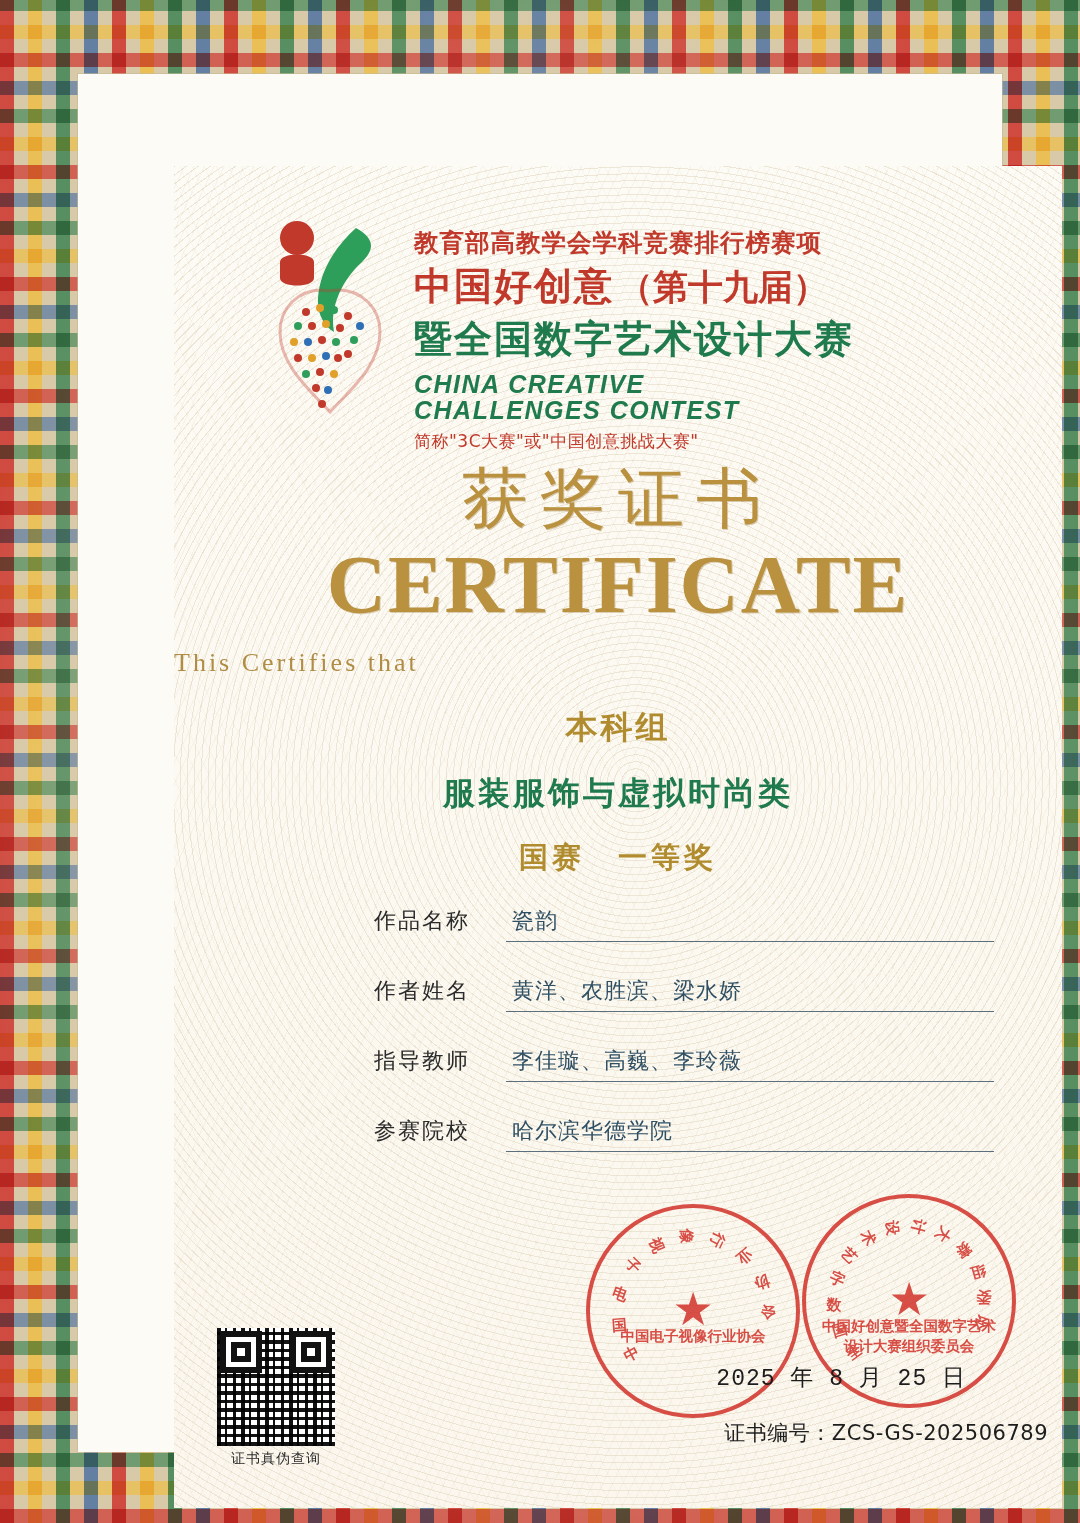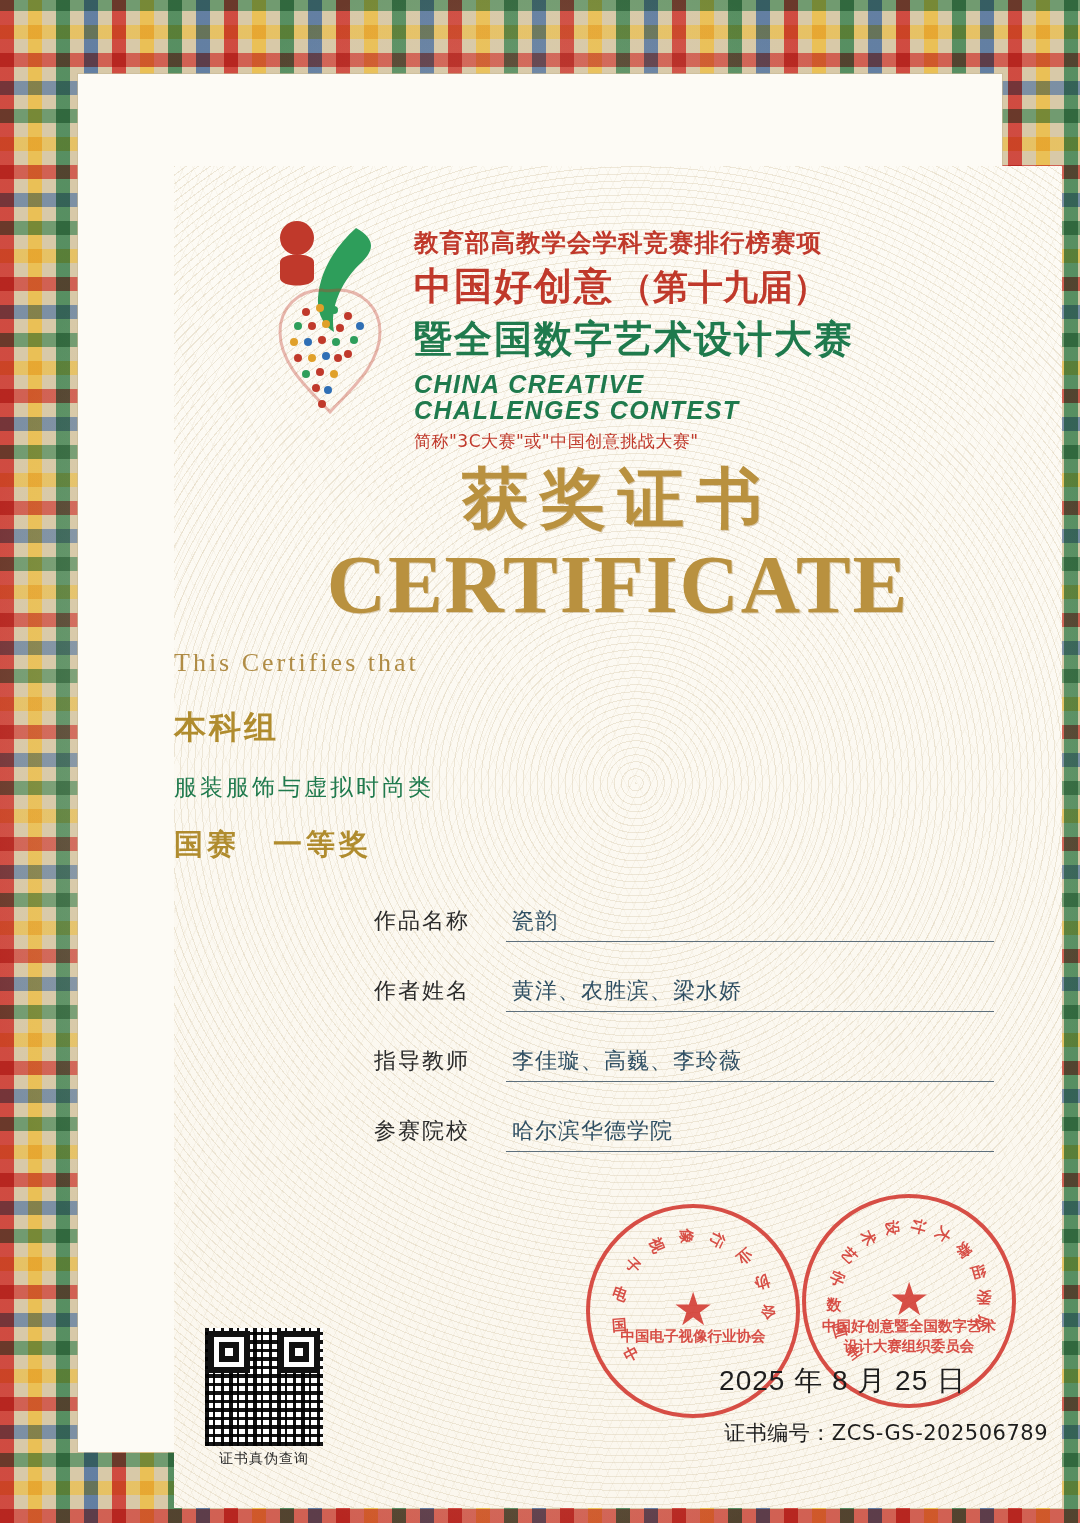--- a/index.html
+++ b/index.html
@@ -177,21 +177,21 @@
 
   
   .title-cn {
     position: absolute;
     top: 288px;
     left: 0;
     right: 0;
     text-align: center;
     font-size: 66px;
     letter-spacing: 12px;
-    font-weight: 700;
+    font-weight: 400;
     color: #b9913f;
     font-family: "DejaVu Serif", serif;
     text-shadow: 1px 1px 0 rgba(150,110,40,.35);
   }
   .title-en {
     position: absolute;
     top: 372px;
     left: 0;
     right: 0;
     text-align: center;
@@ -212,32 +212,33 @@
     color: #b08c45;
     font-family: "Liberation Serif", serif;
   }
 
   
   .award-group {
     position: absolute;
     top: 540px;
     left: 0;
     right: 0;
+    text-align: center;
   }
   .award-group > div { margin-bottom: 22px; }
   .group-name {
     font-size: 32px;
     font-weight: 700;
     color: #b08c2e;
     letter-spacing: 3px;
     font-family: "DejaVu Sans", sans-serif;
   }
   .category-name {
-    font-size: 23px;
-    font-weight: 400;
+    font-size: 32px;
+    font-weight: 700;
     color: #1f7a4d;
     letter-spacing: 3px;
     font-family: "DejaVu Sans", sans-serif;
   }
   .award-level {
     font-size: 29px;
     font-weight: 700;
     color: #b08c2e;
     letter-spacing: 4px;
     font-family: "DejaVu Sans", sans-serif;
@@ -319,39 +320,39 @@
     font-weight: 700;
     font-family: "DejaVu Sans", sans-serif;
     padding: 0 14px;
   }
 
   
   .issue-date {
     position: absolute;
     right: 96px;
     top: 1196px;
-    font-size: 28px;
+    font-size: 23px;
     color: #1d1d1d;
     letter-spacing: 1px;
-    font-family: Liberation Sans, sans-serif;
+    font-family: Liberation Mono, monospace;
   }
   .cert-number {
     position: absolute;
     right: 14px;
     top: 1253px;
     font-size: 21px;
     color: #1d1d1d;
     letter-spacing: .5px;
     font-family: "DejaVu Sans", sans-serif;
   }
 
   
   .qr-wrap {
     position: absolute;
-    left: 26px;
+    left: 38px;
     top: 1162px;
     width: 128px;
     text-align: center;
   }
   .qr-code {
     width: 118px;
     height: 118px;
     margin: 0 auto;
     background-color: #ffffff;
     background-image:

